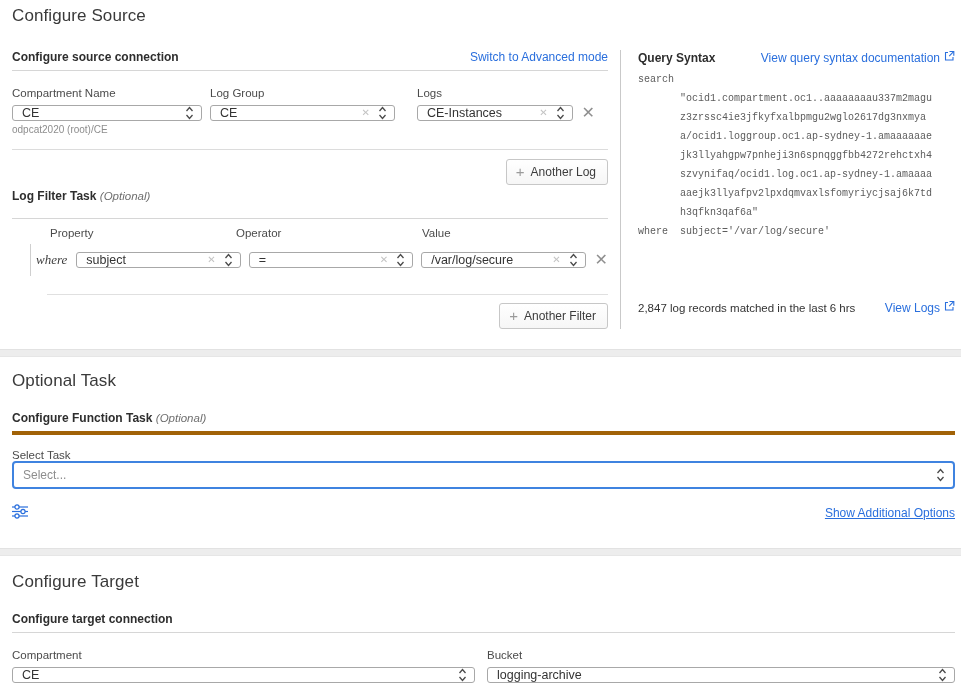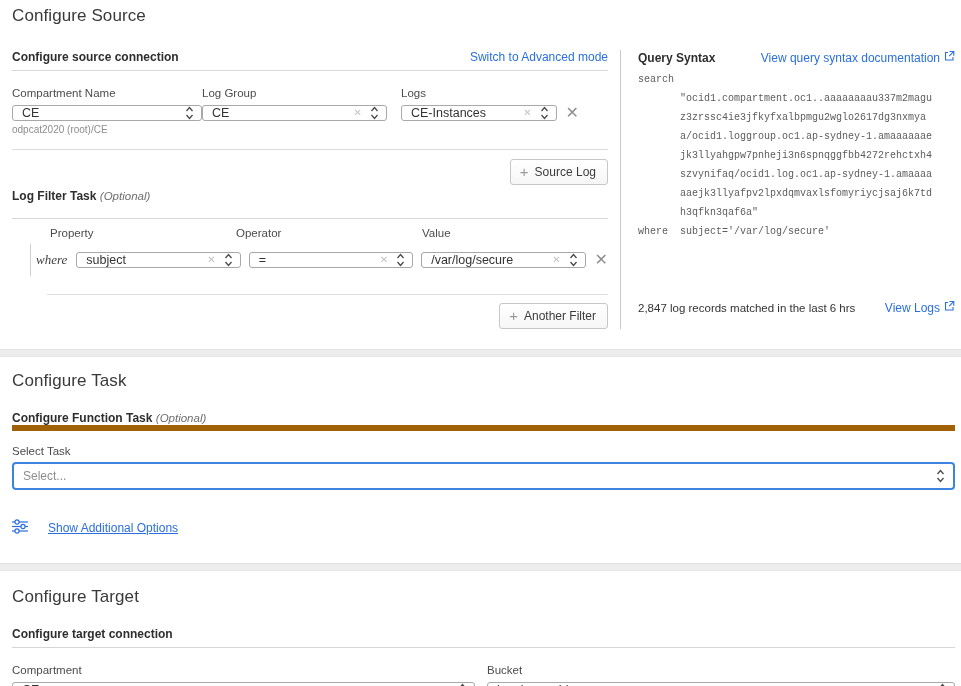--- a/index.html
+++ b/index.html
@@ -35,21 +35,21 @@
   .source-left { width: 596px; flex: 0 0 596px; }
   .source-right {
     border-left: 1px solid #c9c9c9;
     margin-left: 12px;
     padding-left: 17px;
     flex: 1;
     display: flex;
     flex-direction: column;
   }
 
-  .fields-row { display: flex; gap: 0; margin-top: 16px; }
+  .fields-row { display: flex; gap: 8px; margin-top: 16px; }
   .field { display: flex; flex-direction: column; }
   .field-label { font-size: 11.5px; color: #4b4b4b; margin-bottom: 6px; }
   .field.f-compartment { width: 190px; }
   .field.f-loggroup { width: 185px; }
   .field.f-logs { width: 178px; margin-left: 14px; }
   .helper-text { font-size: 10px; color: #8d8d8d; margin-top: 3px; }
 
   .select {
     display: flex;
     align-items: center;
@@ -134,34 +134,33 @@
   .band {
     height: 8px;
     background: #ededed;
     border-top: 1px solid #e2e2e2;
     border-bottom: 1px solid #e6e6e6;
     margin-top: 20px;
   }
   .band.b2 { margin-top: 26px; }
 
   #task-section .section-title { margin-top: 14px; }
-  .task-subhead { margin-top: 20px; border-bottom: 6px solid #a16207; }
+  .task-subhead { margin-top: 20px; border-bottom: 4px solid #a16207; padding-bottom: 6px; }
   .select-task-label { font-size: 11.5px; color: #4b4b4b; margin-top: 14px; }
   .select-task {
-    margin-top: 5px;
     border: 2px solid #3f83e0;
     border-radius: 4px;
     height: 28px;
     display: flex;
     align-items: center;
     padding: 0 8px 0 9px;
     cursor: pointer;
   }
   .select-task .val { flex: 1; font-size: 12px; color: #8d8d8d; }
-  .options-link-row { display: flex; align-items: center; gap: 20px; margin-top: 29px; }
+  .options-link-row { display: flex; align-items: center; gap: 20px; margin-top: 15px; justify-content: space-between; }
 
   #target-section .section-title { margin-top: 16px; }
   .target-subhead { margin-top: 20px; border-bottom: 1px solid #d6d6d6; padding-bottom: 6px; }
   .target-fields { display: flex; gap: 12px; margin-top: 16px; }
   .t-field.compartment { width: 463px; }
   .t-field.bucket { flex: 1; }
 </style>
 </head>
 <body>
 
@@ -221,21 +220,21 @@
             <span class="row-remove">✕</span>
           </div>
         </div>
       </div>
 
       <div class="hdivider"></div>
 
       <div class="btn-row">
         <button class="btn">
           <span class="plus">+</span>
-          <span>Source Log</span>
+          <span>Another Log</span>
         </button>
       </div>
 
       <div class="filter-head">
         <span class="subhead">Log Filter Task</span>
         <span class="optional">(Optional)</span>
       </div>
 
       <div class="filter-labels">
         <span class="fl fl-property">Property</span>
@@ -328,21 +327,21 @@
           </span>
         </a>
       </div>
     </div>
   </div>
 </div>
 
 <div class="band"></div>
 
 <div class="section" id="task-section">
-  <div class="section-title">Configure Task</div>
+  <div class="section-title">Optional Task</div>
 
   <div class="task-subhead">
     <span class="subhead">Configure Function Task</span>
     <span class="optional">(Optional)</span>
   </div>
 
   <div class="select-task-label">Select Task</div>
   <div class="select-task">
     <span class="val">Select...</span>
     <span class="spin">

